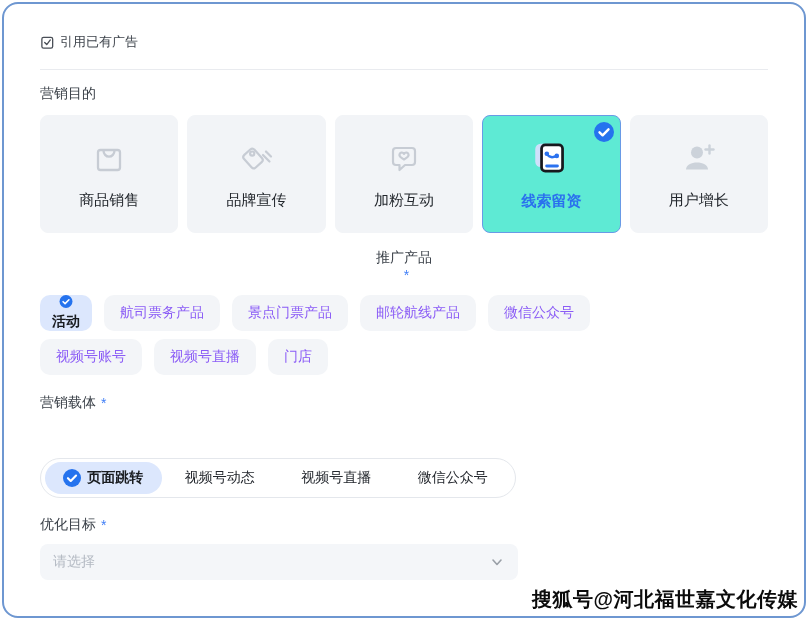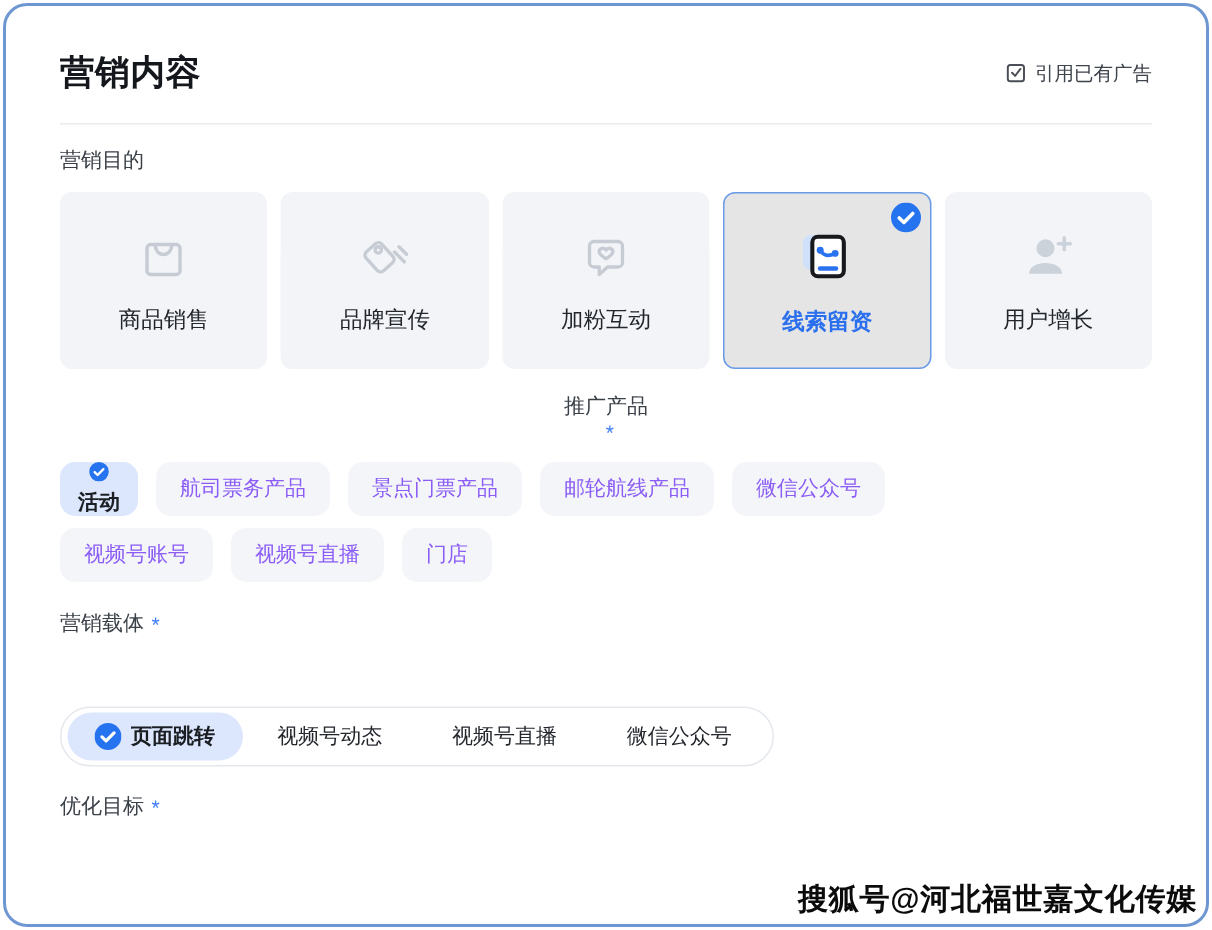--- a/index.html
+++ b/index.html
@@ -21,21 +21,21 @@
   
   .field-label{font-size:14px;color:#3a4048;margin:15px 0 12px;display:flex;align-items:center;}
   .req{color:#3f7ef7;margin-left:5px;font-size:14px;}
   
   .cards{display:flex;gap:9px;align-items:flex-end;}
   .card{
     flex:1;height:118px;background:#f2f4f7;border-radius:8px;
     display:flex;flex-direction:column;align-items:center;justify-content:center;gap:13px;
     position:relative;border:1px solid #f2f4f7;cursor:pointer;box-sizing:border-box;
   }
-  .card.selected{background:#e5e5e5;border:1.5px solid #699ae6;}
+  .card.selected{background:#5eead4;border:1.5px solid #699ae6;}
   .card-label{font-size:15px;color:#23272d;}
   .card.selected .card-label{color:#2a70ee;font-weight:bold;}
   .badge{position:absolute;top:6px;right:6px;width:20px;height:20px;}
   
   .chip-row{display:flex;gap:12px;}
   .chip-row + .chip-row{margin-top:8px;}
   .chip{
     height:36px;padding:0 16px;background:#f3f5f8;border-radius:10px;
     display:flex;align-items:center;font-size:14px;color:#8b5cf6;cursor:pointer;white-space:nowrap;
   }
@@ -62,21 +62,20 @@
     text-shadow:-2px 0 #fff,2px 0 #fff,0 -2px #fff,0 2px #fff,-1px -1px #fff,1px -1px #fff,-1px 1px #fff,1px 1px #fff;
     letter-spacing:.5px;
   }
 </style>
 </head>
 <body>
 
 <div class="panel">
 
   <div class="hdr">
-    <h1 class="title">营销内容</h1>
     <div class="ref-link">
       <svg width="15" height="15" viewBox="0 0 16 16">
         <rect x="2" y="2.5" width="11.5" height="11.5" rx="1.8" fill="none" stroke="#4a4f57" stroke-width="1.4"></rect>
         <polyline points="5,8 7.2,10.2 11,5.3" fill="none" stroke="#4a4f57" stroke-width="1.4" stroke-linecap="round" stroke-linejoin="round"></polyline>
       </svg>
       <span>引用已有广告</span>
     </div>
   </div>
 
   <div class="divider"></div>
@@ -209,16 +208,22 @@
     <div class="seg">
         <span>微信公众号</span>
       </div>
   </div>
 
   <div class="field-label" style="margin-top:18px;margin-bottom:10px;">
     <span>优化目标</span>
     <span class="req">*</span>
   </div>
 
+  <div class="input-box" style="margin-top:0;">
+    <span class="placeholder">请选择</span>
+    <svg width="16" height="16" viewBox="0 0 16 16">
+      <polyline points="4,6 8,10.5 12,6" fill="none" stroke="#9aa0a8" stroke-width="1.6" stroke-linecap="round" stroke-linejoin="round"></polyline>
+    </svg>
+  </div>
 
 </div>
 
 <div class="watermark">搜狐号@河北福世嘉文化传媒</div>
 
 </body></html>

